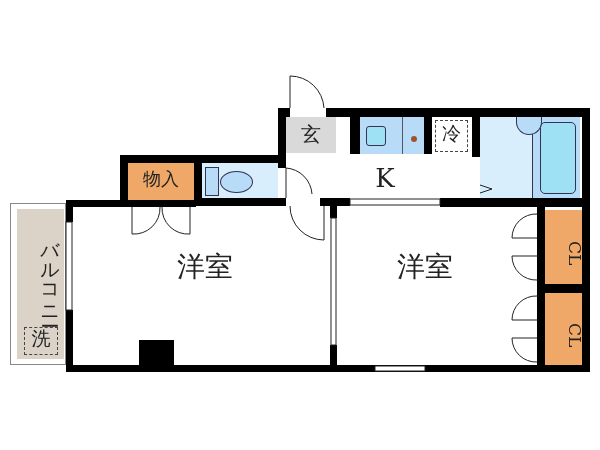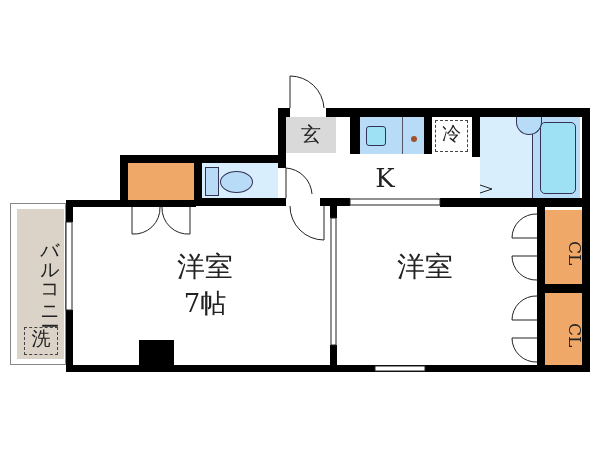--- a/index.html
+++ b/index.html
@@ -14,20 +14,21 @@
 
 <div class="abs" style="left:0;top:0;width:600px;height:450px;">
 
   <div class="abs" style="left:10px;top:203px;width:56px;height:162px;border:1px solid #888;background:#fff;"></div>
   <div class="abs" style="left:17px;top:209px;width:47px;height:150px;background:#dcd3c8;"></div>
   <div class="lbl" style="left:20px;top:212px;width:40px;writing-mode:vertical-rl;font-size:19px;height:120px;">バルコニー</div>
   <div class="abs" style="left:24px;top:327px;width:34px;height:28px;border:1.5px dashed #444;"></div>
   <div class="lbl" style="left:24px;top:329px;width:34px;font-size:19px;">洗</div>
 
   <div class="abs" style="left:128px;top:163px;width:66px;height:37px;background:#f0a868;"></div>
+  <div class="lbl" style="left:128px;top:170px;width:66px;font-size:18px;">物入</div>
 
   <div class="abs" style="left:202px;top:163px;width:76px;height:37px;background:#d8eefc;"></div>
   <div class="abs" style="left:205px;top:167px;width:14px;height:29px;background:#b8dcf8;border:1px solid #335;"></div>
   <div class="abs" style="left:220px;top:171px;width:33px;height:22px;background:#b8dcf8;border:1px solid #335;border-radius:50%;"></div>
 
   <div class="abs" style="left:286px;top:117px;width:50px;height:36px;background:#d9d9d9;"></div>
   <div class="lbl" style="left:286px;top:124px;width:50px;font-size:20px;">玄</div>
 
   <div class="abs" style="left:360px;top:117px;width:64px;height:37px;background:#b8dcf8;"></div>
   <div class="abs" style="left:366px;top:126px;width:20px;height:20px;background:#9ee0f4;border:1px solid #335;border-radius:3px;"></div>
@@ -38,21 +39,20 @@
   <div class="lbl" style="left:435px;top:124px;width:33px;font-size:19px;">冷</div>
 
   <div class="lbl" style="left:360px;top:165px;width:50px;font-size:26px;">K</div>
 
   <div class="abs" style="left:480px;top:117px;width:56px;height:81px;background:#d8eefc;"></div>
   <div class="abs" style="left:532px;top:117px;width:48px;height:81px;background:#b8dcf8;border-left:1px solid #335;"></div>
   <div class="abs" style="left:540px;top:122px;width:36px;height:72px;background:#9ee0f4;border:1px solid #335;border-radius:5px;"></div>
   <div class="abs" style="left:516px;top:117px;width:26px;height:18px;background:#b8dcf8;border:1px solid #335;border-top:none;border-radius:0 0 13px 13px;"></div>
 
   <div class="lbl" style="left:150px;top:252px;width:110px;font-size:28px;">洋室</div>
-  <div class="lbl" style="left:150px;top:290px;width:110px;font-size:26px;">7帖</div>
   <div class="lbl" style="left:370px;top:252px;width:110px;font-size:28px;">洋室</div>
 
   <div class="abs" style="left:545px;top:210px;width:38px;height:74px;background:#f0a868;"></div>
   <div class="lbl" style="left:545px;top:228px;width:38px;font-size:17px;writing-mode:vertical-rl;height:50px;">CL</div>
   <div class="abs" style="left:545px;top:293px;width:38px;height:72px;background:#f0a868;"></div>
   <div class="lbl" style="left:545px;top:310px;width:38px;font-size:17px;writing-mode:vertical-rl;height:50px;">CL</div>
 
   <div class="abs" style="left:139px;top:340px;width:35px;height:30px;background:#000;"></div>
 
   <div class="wall" style="left:66px;top:200px;width:130px;height:7px;"></div>

